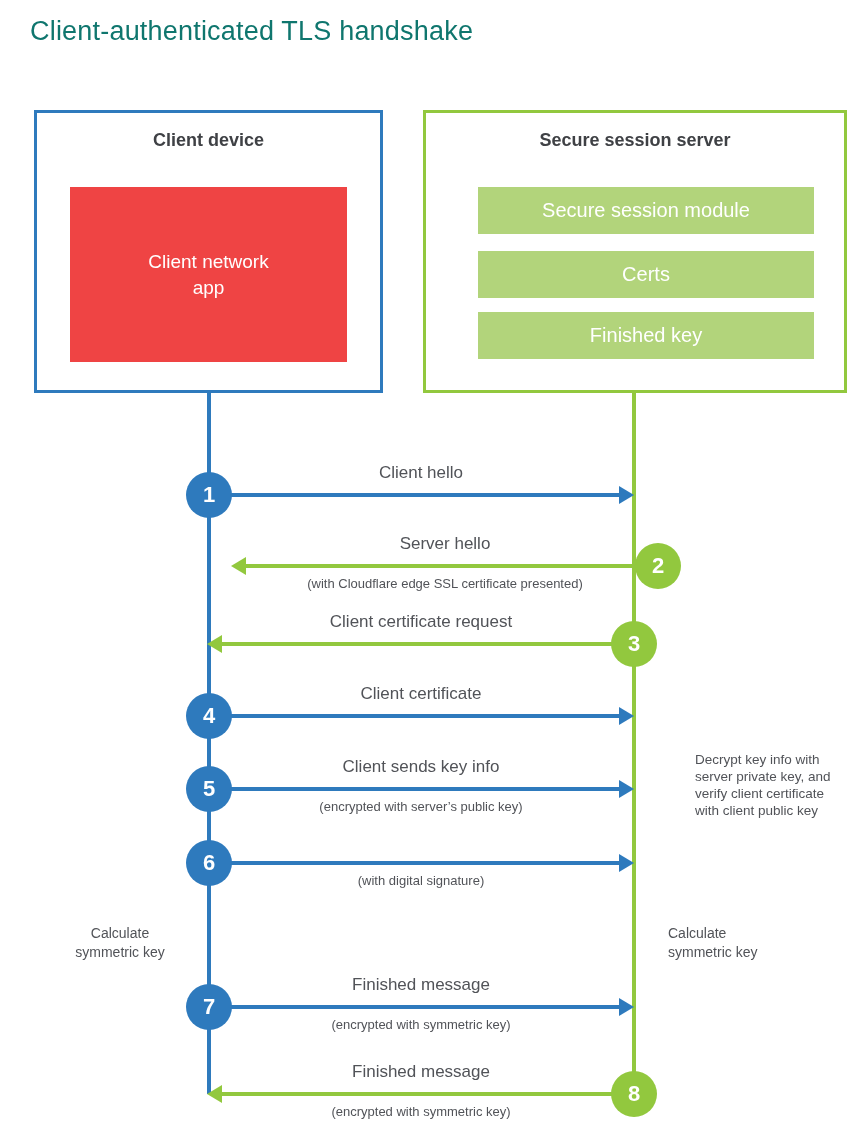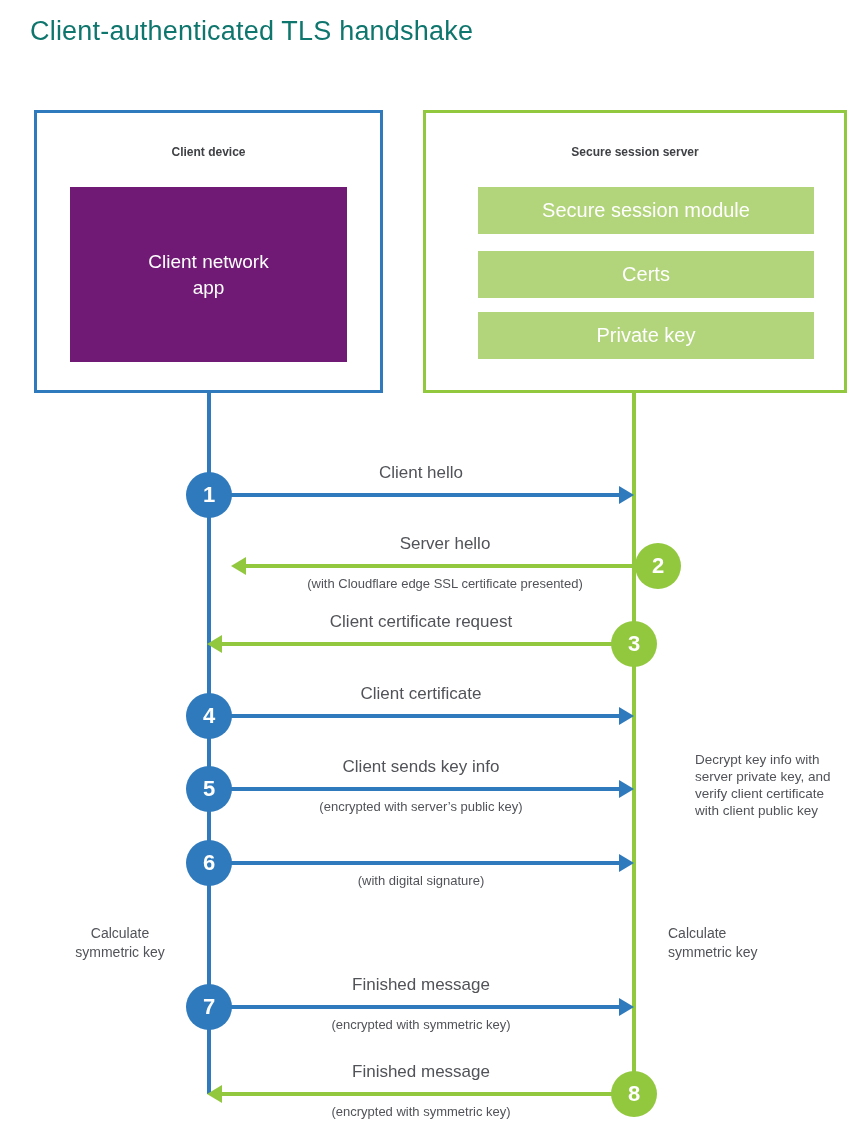--- a/index.html
+++ b/index.html
@@ -17,29 +17,29 @@
     font-size: 27px;
     font-weight: 300;
     color: #0f766e;
     letter-spacing: 0.2px;
   }
   
   .box { position: absolute; background: #fff; box-sizing: border-box; }
   .client-box { left: 34px; top: 110px; width: 349px; height: 283px; border: 3px solid #2e7abd; }
   .server-box { left: 423px; top: 110px; width: 424px; height: 283px; border: 3px solid #92c83e; }
   .box-title {
-    margin-top: 32px;
+    margin-top: 17px;
     text-align: center;
-    font-size: 12px;
+    font-size: 18px;
     font-weight: bold;
     color: #3f4145;
   }
   .client-app {
     position: absolute; left: 70px; top: 187px; width: 277px; height: 175px;
-    background: #701a75;
+    background: #ef4444;
     display: flex; align-items: center; justify-content: center;
     color: #ffffff; font-size: 19px; text-align: center;
   }
   .client-app span { display: inline-block; width: 150px; line-height: 26px; }
   .server-bar {
     position: absolute; left: 466px; width: 336px; height: 47px;
     background: #b2d47b;
     display: flex; align-items: center; justify-content: center;
     color: #ffffff; font-size: 20px; margin-left: 12px;
   }
@@ -93,21 +93,21 @@
   </div>
   <div class="client-app">
     <span>Client network app</span>
   </div>
 
   <div class="box server-box">
     <div class="box-title">Secure session server</div>
   </div>
   <div class="server-bar bar-0">Secure session module</div>
   <div class="server-bar bar-1">Certs</div>
-  <div class="server-bar bar-2">Private key</div>
+  <div class="server-bar bar-2">Finished key</div>
 
   <div class="vline blue"></div>
   <div class="vline green"></div>
 
   <div class="msg-row row-0">
     <div class="msg-label">Client hello</div>
     <div class="shaft blue"></div>
     <div class="head right"></div>
     <div class="step client">1</div>
   </div>

